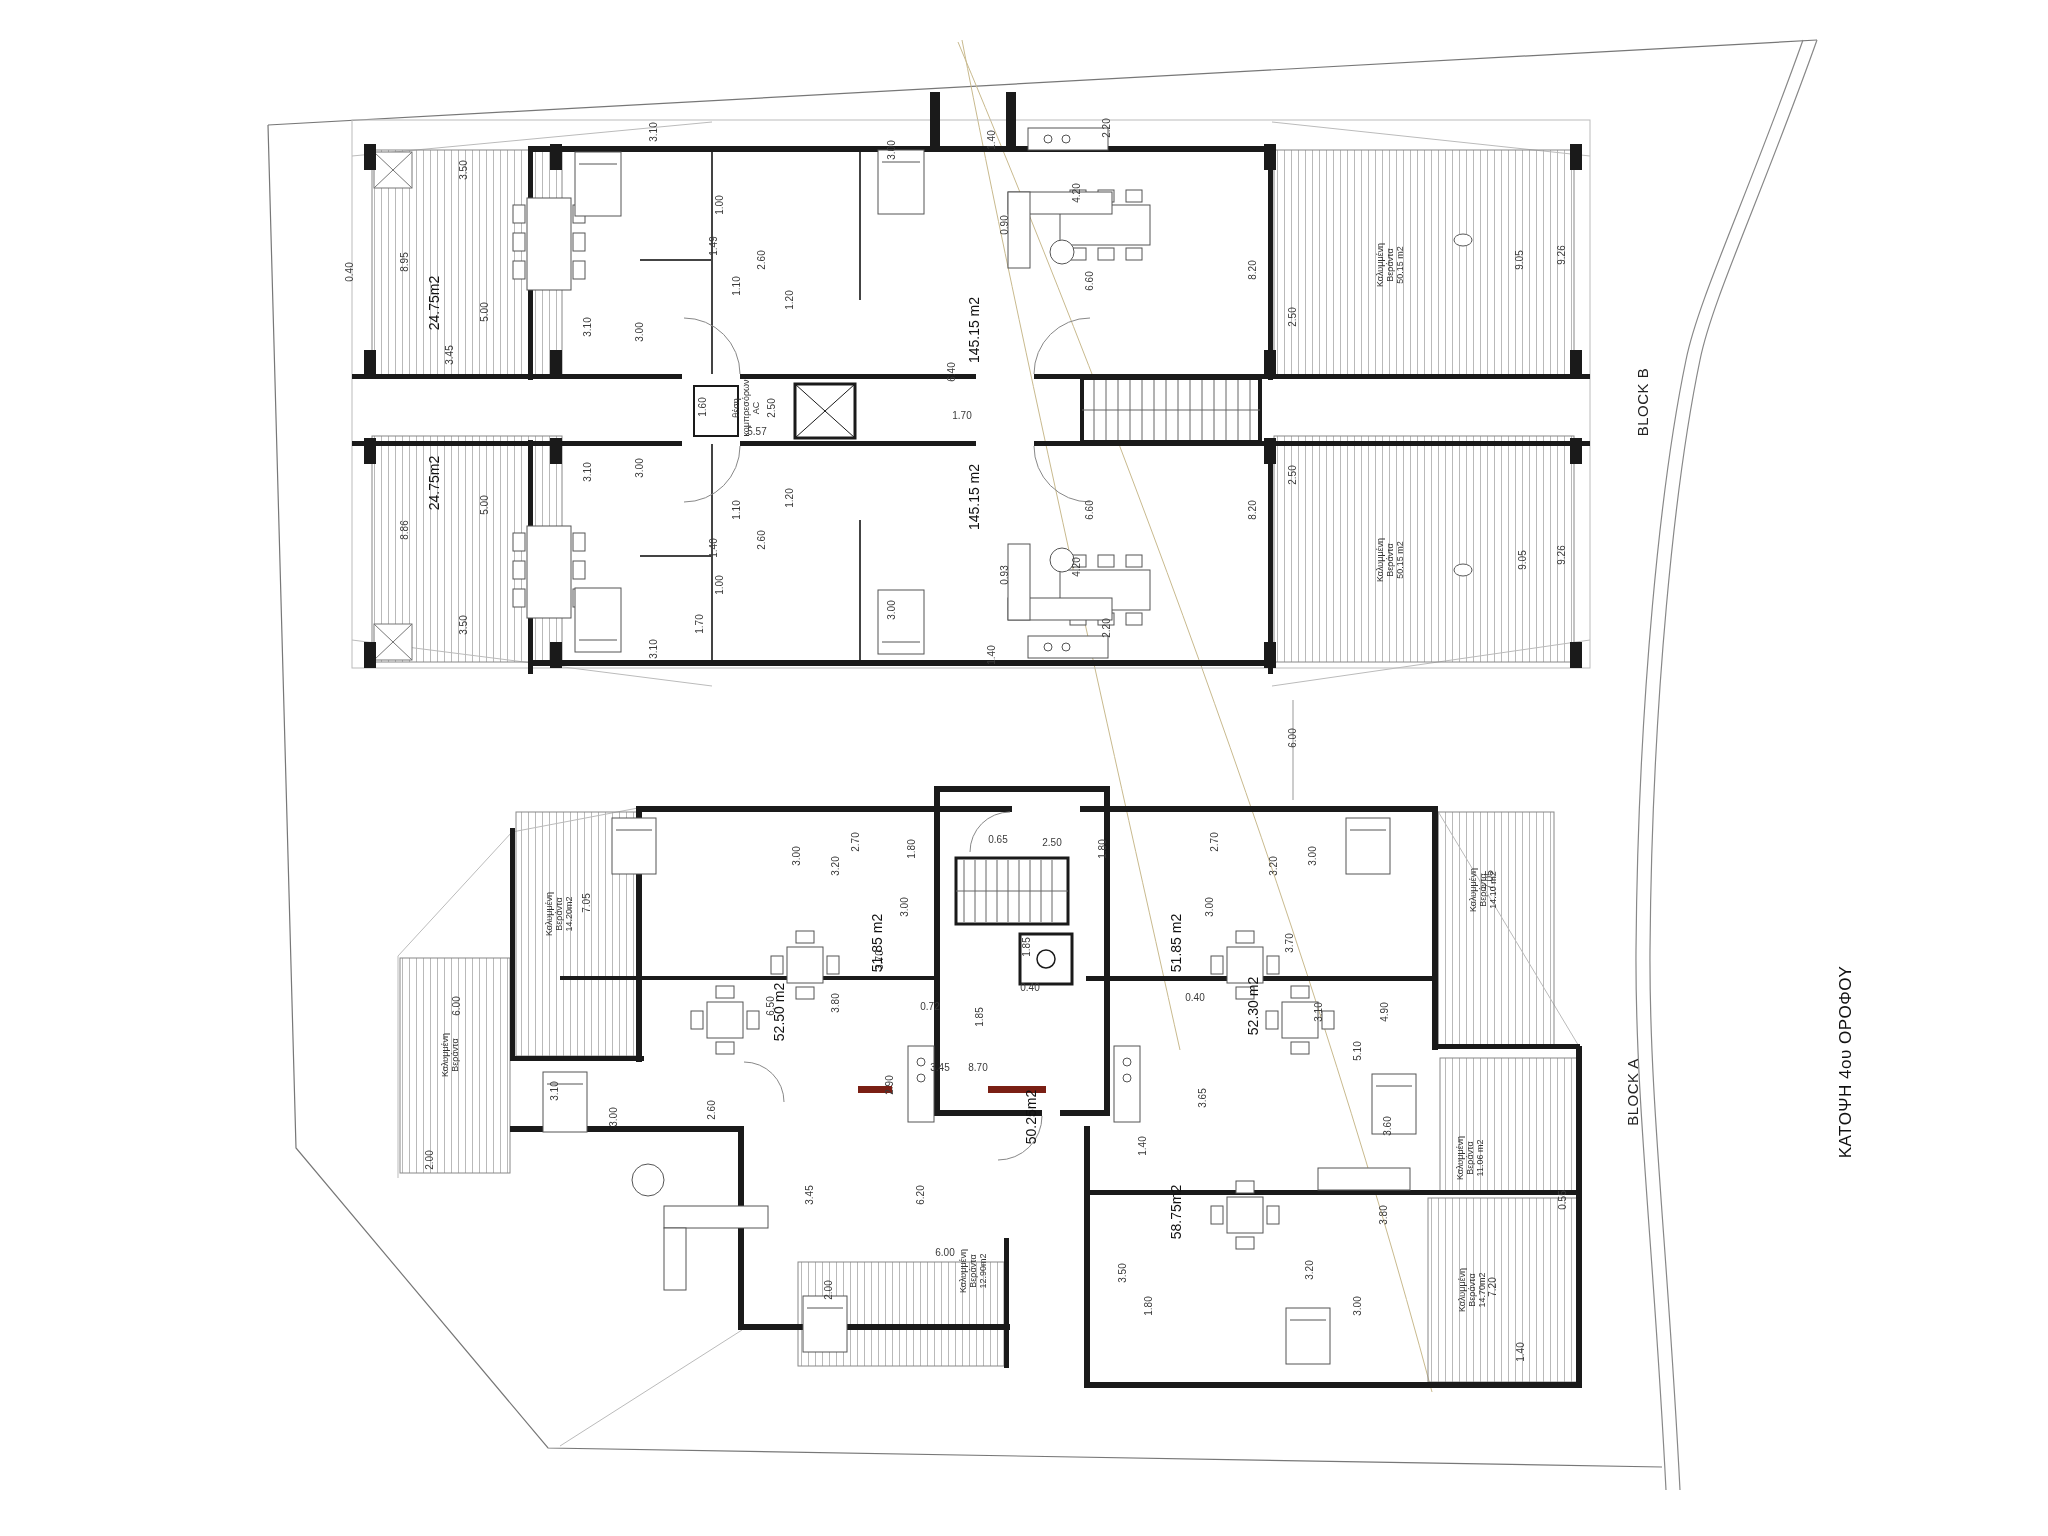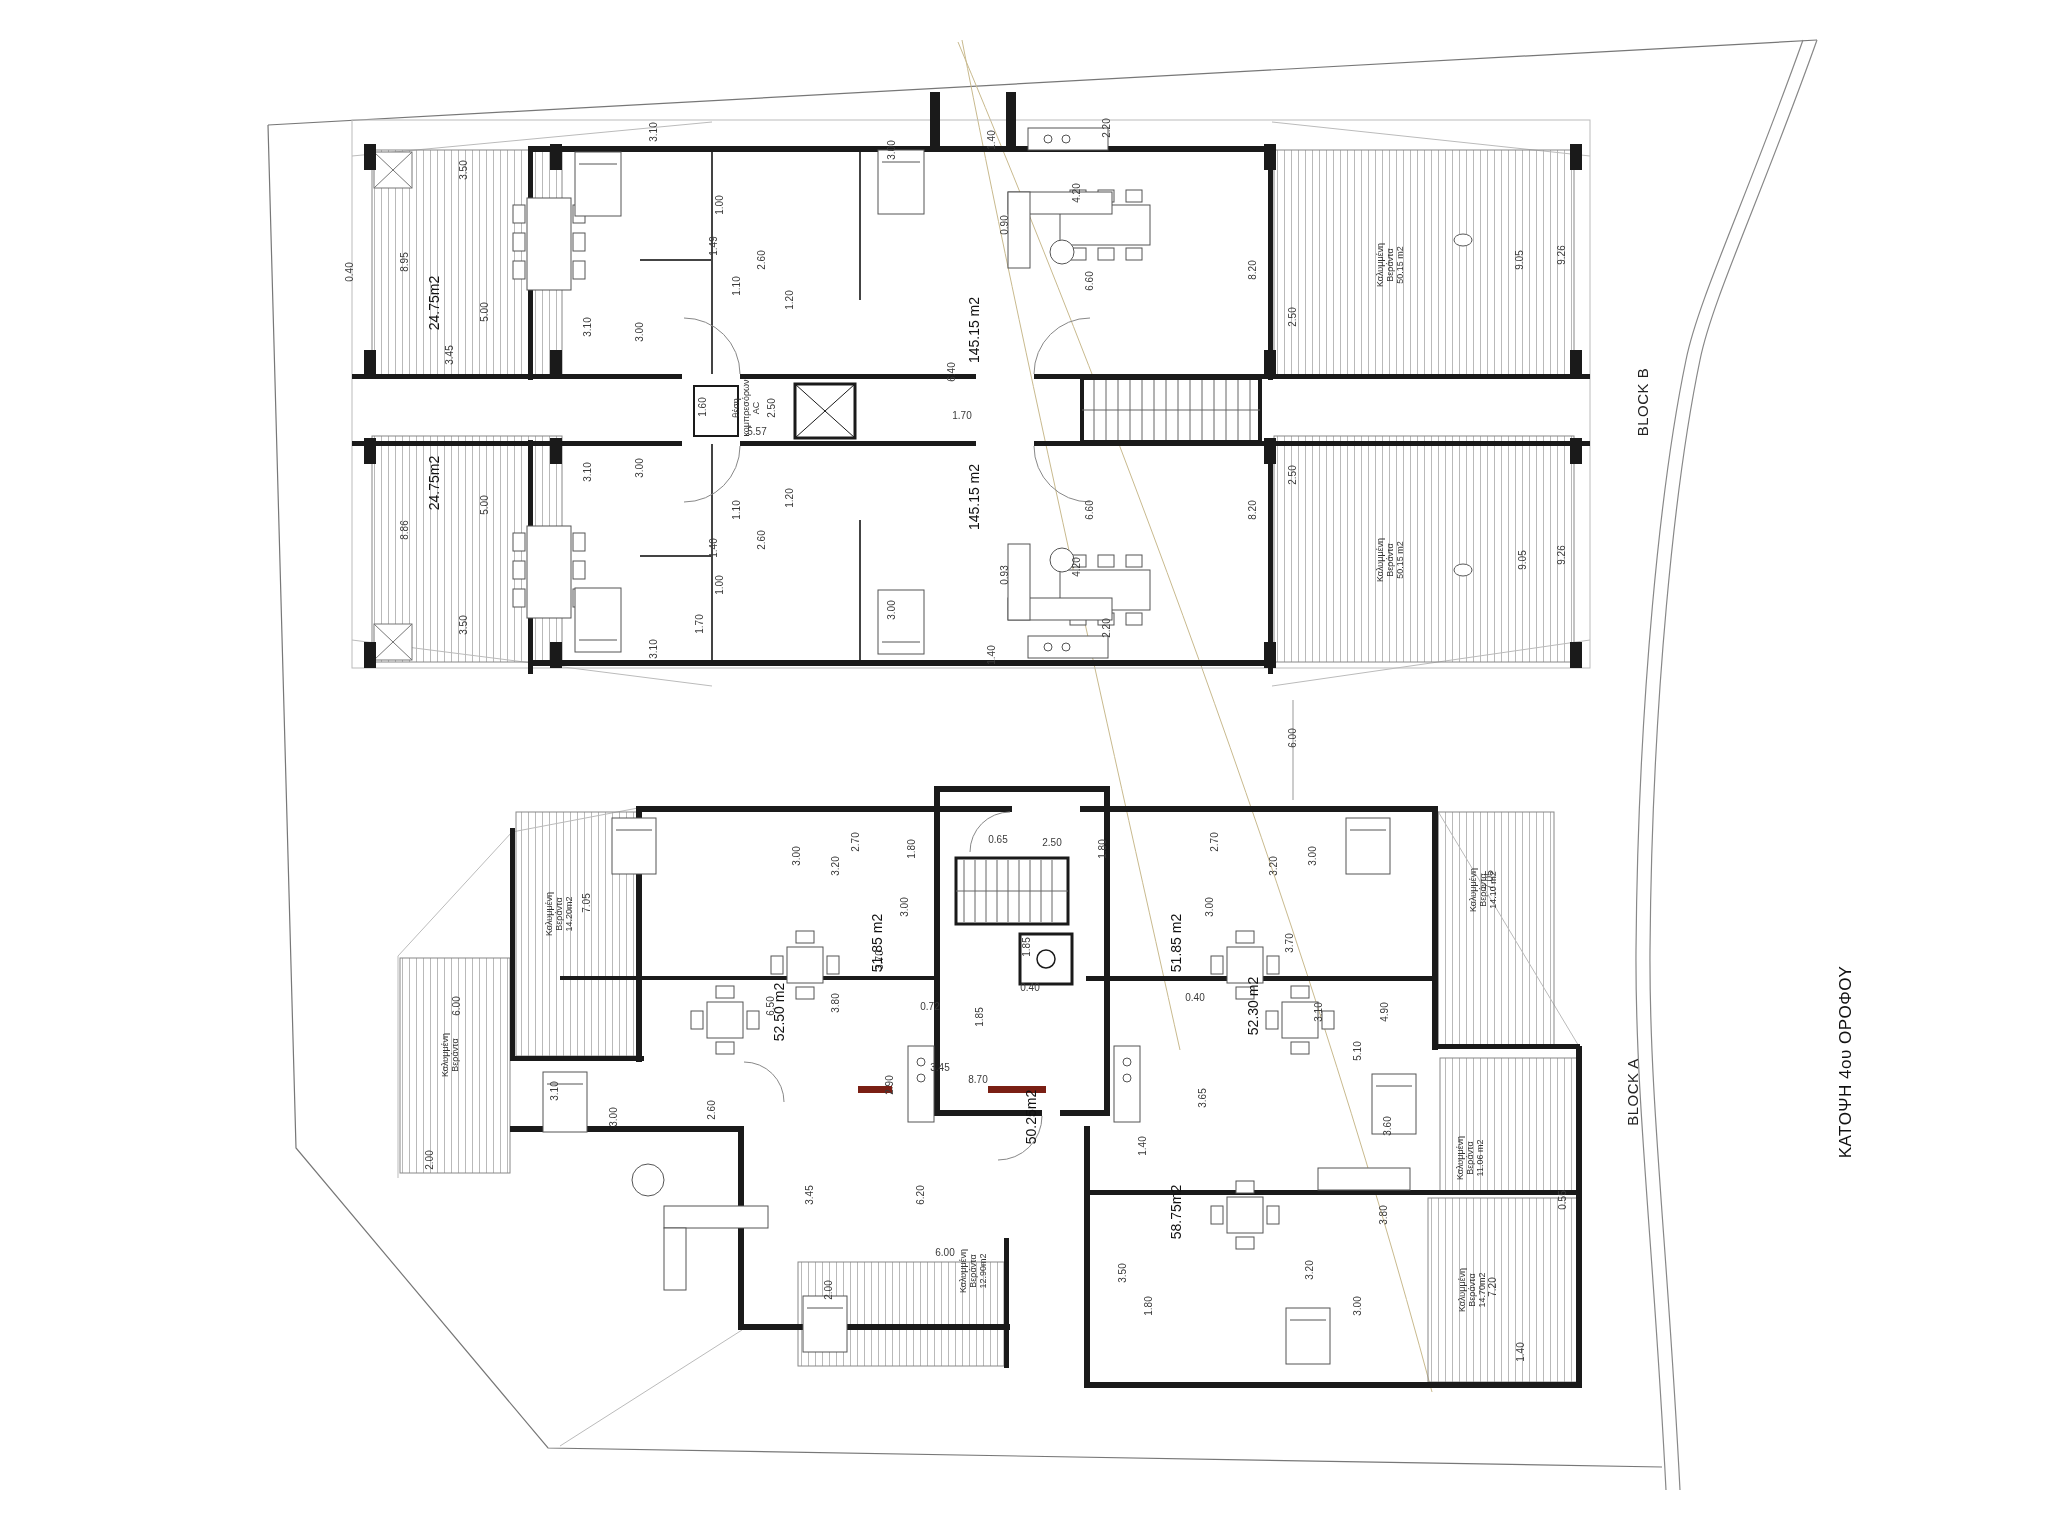--- a/index.html
+++ b/index.html
@@ -357,21 +357,21 @@
       <div class="ann dim" style="left: 880px; top: 960px;">3.70</div>
       <div class="ann dim" style="left: 1290px; top: 943px;">3.70</div>
       <div class="ann dim" style="left: 457px; top: 1006px;">6.00</div>
       <div class="ann dim" style="left: 771px; top: 1006px;">6.50</div>
       <div class="ann dim" style="left: 836px; top: 1003px;">3.80</div>
       <div class="ann dim" style="left: 555px; top: 1091px;">3.10</div>
       <div class="ann dim" style="left: 614px; top: 1117px;">3.00</div>
       <div class="ann dim" style="left: 712px; top: 1110px;">2.60</div>
       <div class="ann dim" style="left: 890px; top: 1085px;">2.90</div>
       <div class="ann dim h" style="left: 940px; top: 1068px;">3.45</div>
-      <div class="ann dim h" style="left: 978px; top: 1068px; margin-top: 12px;">8.70</div>
+      <div class="ann dim h" style="left: 978px; top: 1068px;">8.70</div>
       <div class="ann dim" style="left: 810px; top: 1195px;">3.45</div>
       <div class="ann dim" style="left: 921px; top: 1195px;">6.20</div>
       <div class="ann dim" style="left: 1143px; top: 1146px;">1.40</div>
       <div class="ann dim" style="left: 1203px; top: 1098px;">3.65</div>
       <div class="ann dim h" style="left: 1030px; top: 988px;">0.40</div>
       <div class="ann dim h" style="left: 1195px; top: 998px;">0.40</div>
       <div class="ann dim" style="left: 1319px; top: 1012px;">3.10</div>
       <div class="ann dim" style="left: 1385px; top: 1012px;">4.90</div>
       <div class="ann dim" style="left: 1358px; top: 1051px;">5.10</div>
       <div class="ann dim" style="left: 1388px; top: 1126px;">3.60</div>

